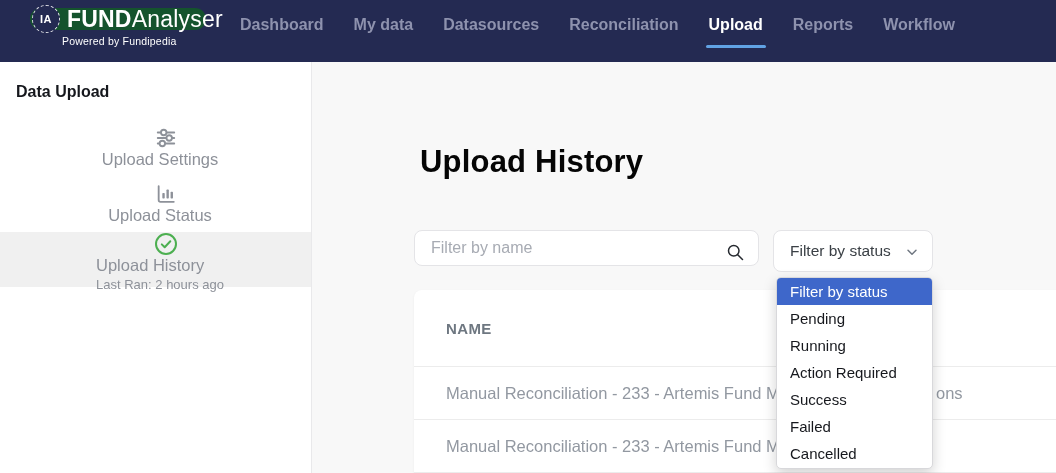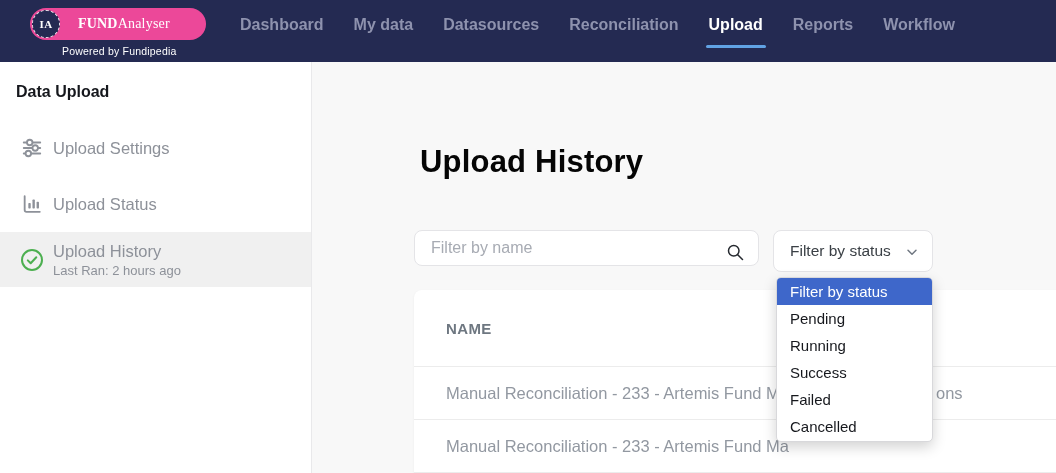--- a/index.html
+++ b/index.html
@@ -3,36 +3,36 @@
 <meta charset="utf-8">
 <style>
   * { margin:0; padding:0; box-sizing:border-box; }
   html,body { width:1056px; height:473px; }
   body { font-family:"Liberation Sans", sans-serif; background:#f8f8f8; }
   .screen { position:relative; width:1056px; height:473px; overflow:hidden; background:#f8f8f8; }
 
   
   .topnav { position:absolute; left:0; top:0; width:1056px; height:62px; background:#242a52; z-index:30; }
   .brand { position:absolute; left:30px; top:8px; }
-  .brand-pill { display:flex; align-items:center; height:32px; width:176px; background:#ec4899; border-radius:17px; padding:2px;font-family:Liberation Serif, serif; }
+  .brand-pill { display:flex; align-items:center; height:22px; width:176px; background:#14532d; border-radius:17px; padding:2px; }
   .ia-badge { width:28px; height:28px; border-radius:50%; background:#242a52; border:1.5px dashed rgba(255,255,255,.85); color:#fff; font-size:11px; font-weight:bold; letter-spacing:.5px; display:flex; align-items:center; justify-content:center; flex:0 0 auto; }
-  .brand-text { color:#fff; font-size:14px; margin-left:18px; white-space:nowrap; letter-spacing:.2px; }
+  .brand-text { color:#fff; font-size:23px; margin-left:7px; white-space:nowrap; letter-spacing:.2px; }
   .brand-text b { font-weight:800; }
   .brand-tagline { color:#fff; font-size:10.5px; margin:5px 0 0 32px; letter-spacing:.2px; }
 
   .nav-items { position:absolute; left:240px; top:0; height:50px; display:flex; gap:30px; }
   .nav-item { height:100%; display:flex; align-items:center; position:relative; color:#8e92ae; font-size:16px; font-weight:bold; cursor:pointer; white-space:nowrap; }
   .nav-item.active { color:#ffffff; }
   .nav-item.active::after { content:""; position:absolute; left:-3px; right:-3px; bottom:2px; height:3px; background:#61a2e4; border-radius:2px; }
 
   
   .sidebar { position:absolute; left:0; top:62px; width:312px; height:411px; background:#ffffff; border-right:1px solid #e9e9eb; z-index:10; }
   .sb-heading { position:absolute; left:16px; top:83px; font-size:16px; font-weight:bold; color:#15171c; }
   .sb-heading { top:21px; }
-  .sb-item { position:absolute; left:0; width:100%; display:flex; align-items:center; cursor:pointer; }
+  .sb-item { position:absolute; left:0; width:100%; display:flex; align-items:center; cursor:pointer;flex-direction:column; }
   .sb-item .sb-icon { width:24px; height:24px; margin-left:20px; flex:0 0 auto; display:flex; align-items:center; justify-content:center; }
   .sb-item .sb-label { margin-left:9px; font-size:16.5px; color:#8d9199; }
   .sb-item-1 { top:64px; height:44px; }
   .sb-item-2 { top:120px; height:44px; }
   .sb-item-3 { top:170px; height:55px; background:#f0f0f0; }
   .sb-text-col { margin-left:9px; display:flex; flex-direction:column; justify-content:center; }
   .sb-text-col .sb-label { margin-left:0; }
   .sb-sublabel { font-size:13px; color:#8d9199; margin-top:2px; }
 
   
@@ -158,18 +158,19 @@
     <div class="trow">
       <span class="cell">Manual Reconciliation - 233 - Artemis Fund Ma</span>
     </div>
     <span class="overflow-frag">ons</span>
   </div>
 
   <div class="dropdown-menu">
     <div class="dd-option highlighted">Filter by status</div>
     <div class="dd-option">Pending</div>
     <div class="dd-option">Running</div>
+    <div class="dd-option">Action Required</div>
     <div class="dd-option">Success</div>
     <div class="dd-option">Failed</div>
     <div class="dd-option">Cancelled</div>
   </div>
 
 </div>
 
 </body></html>

